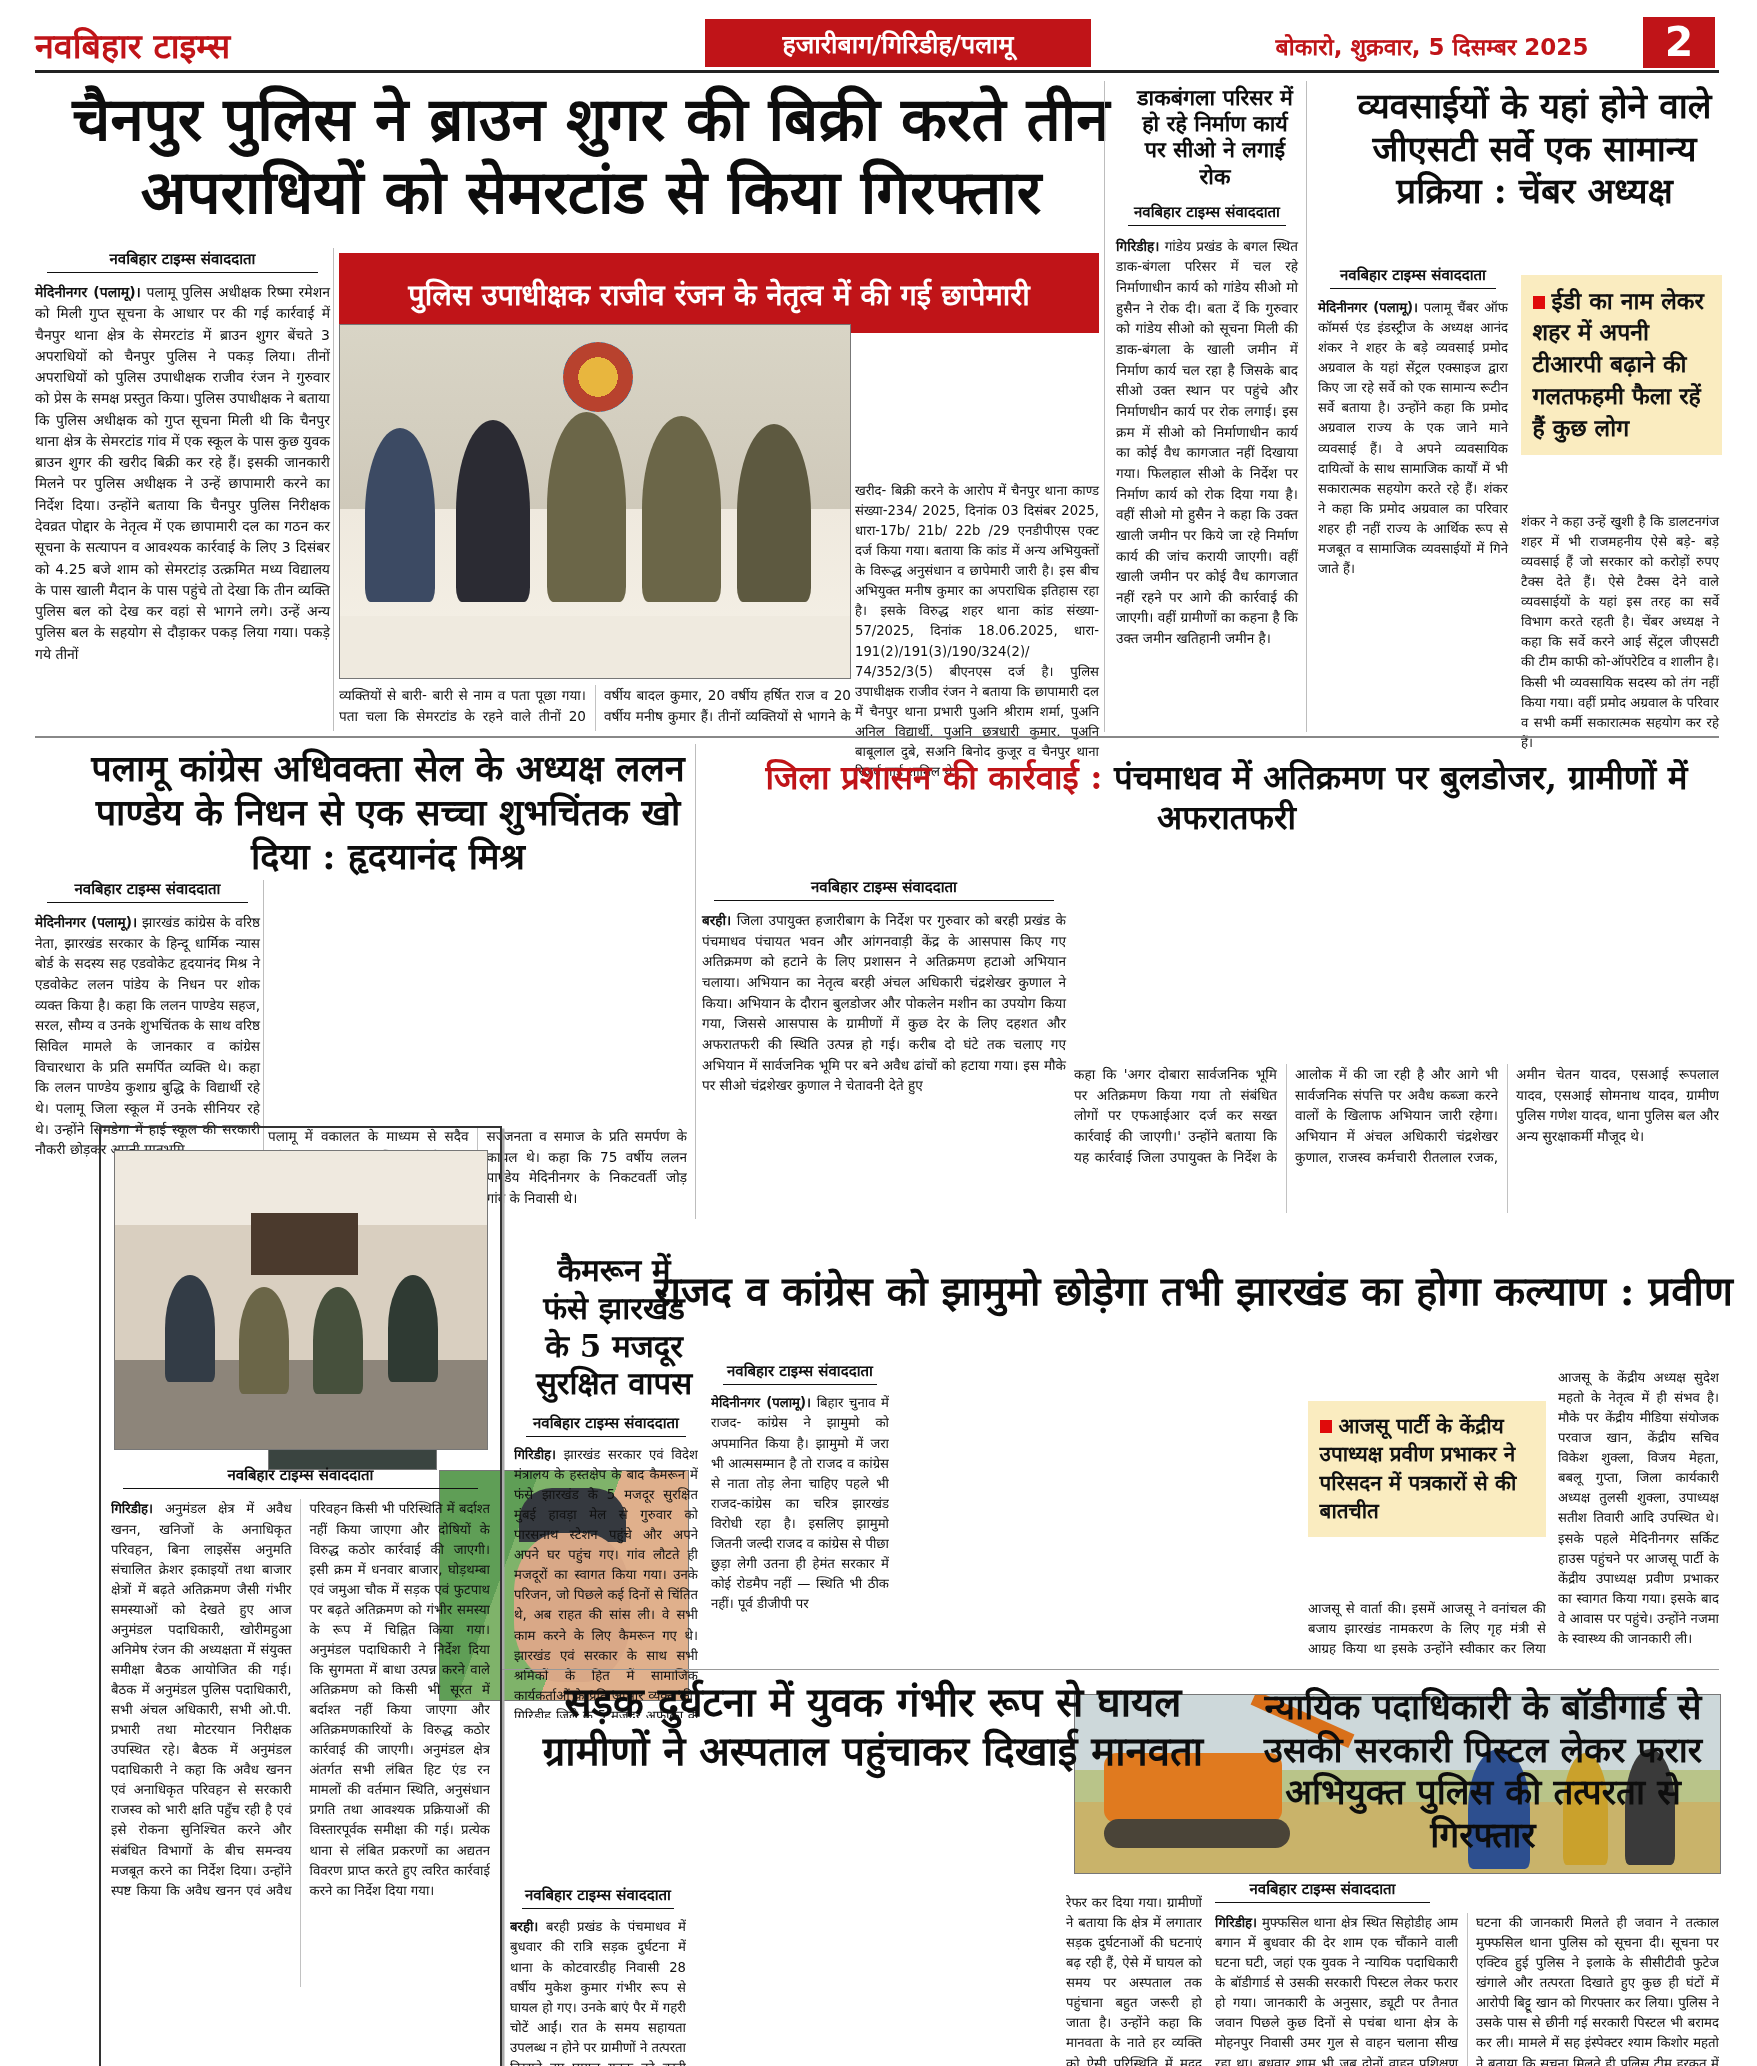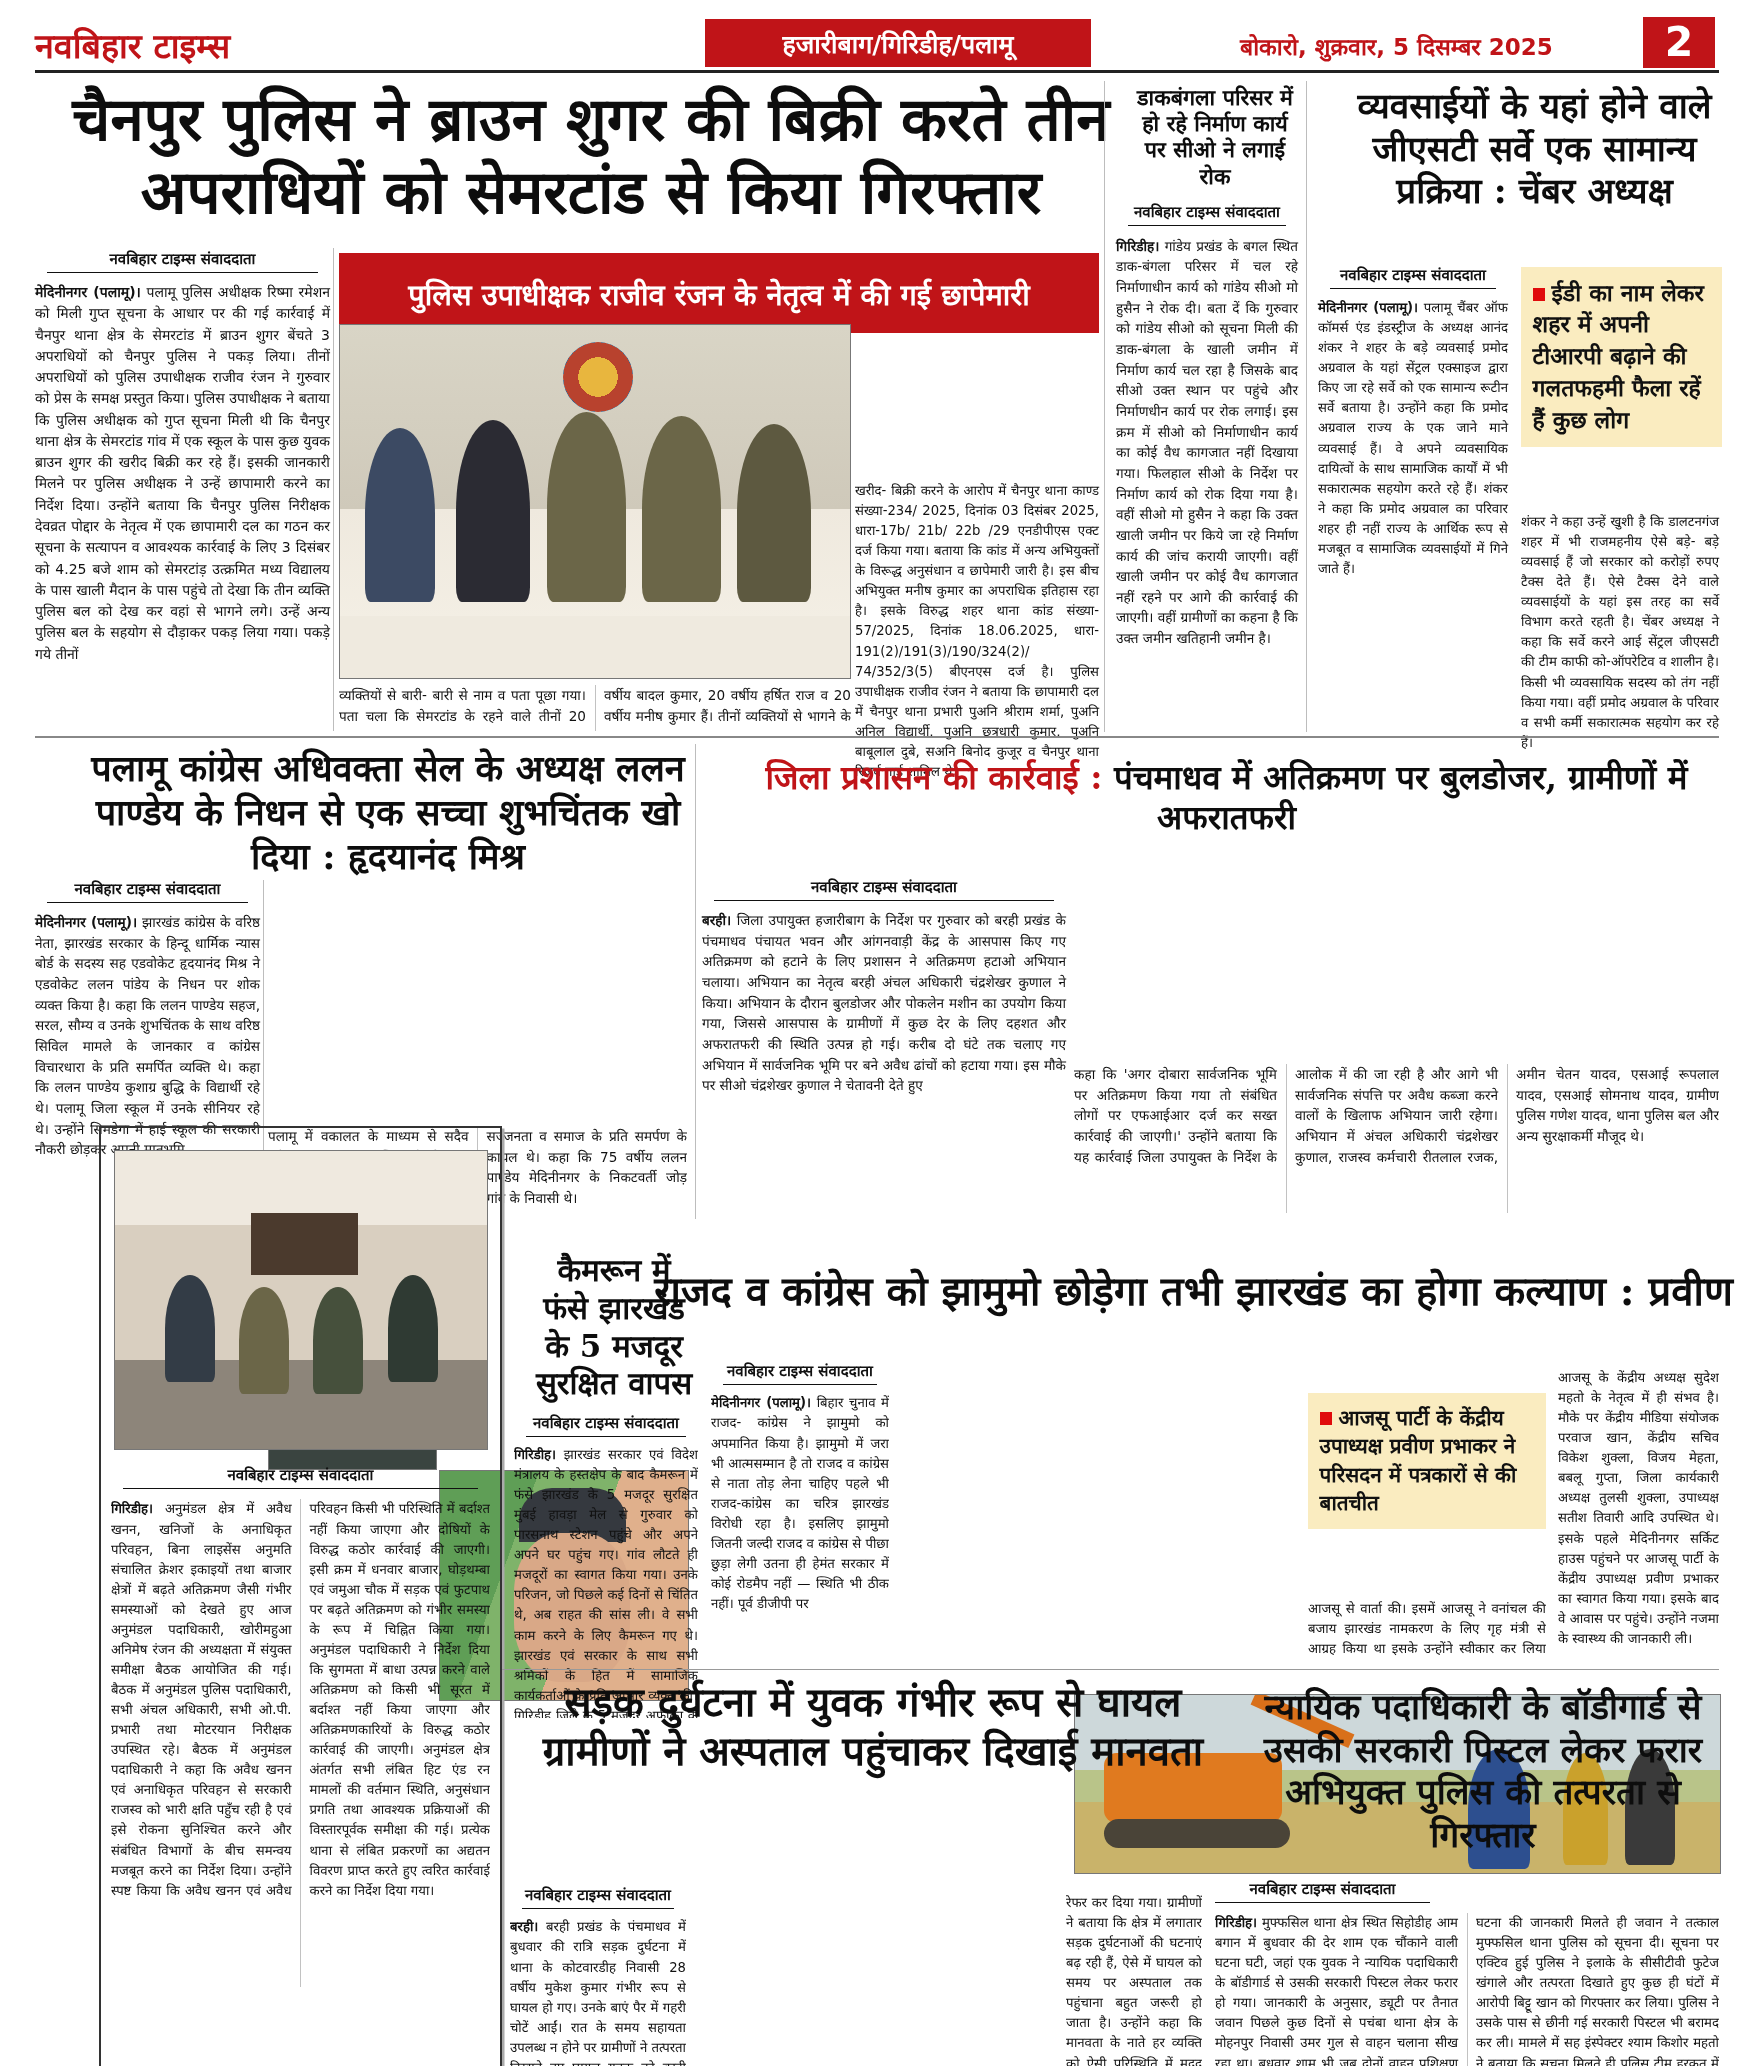--- a/index.html
+++ b/index.html
@@ -10,38 +10,38 @@
   .headline{font-weight:bold;color:#0d0d0d;text-align:center;line-height:1.22;
             font-family:"DejaVu Serif","DejaVu Sans",serif;margin-left:16px;}
   .byline{font-weight:bold;font-size:15px;text-align:center;border-bottom:1.7px solid #111;
           padding-bottom:4.1px;margin:0 12.4px;}
   .body-text{font-size:14px;line-height:1.52;text-align:justify;}
   .body-text b.dl{font-weight:bold;}
   .cols-2{column-count:2;column-gap:18px;column-rule:0.4px solid #c2c2c2;}
   .cols-3{column-count:3;column-gap:18px;column-rule:0.4px solid #c2c2c2;}
   .kicker{background:#c01418;color:#fff;font-weight:bold;text-align:center;
           display:flex;align-items:center;justify-content:center;}
-  .ybox{background:#faecc0;padding:10.7px 11.6px;font-weight:bold;line-height:1.38;}
+  .ybox{background:#faecc0;padding:10.7px 11.6px;font-weight:bold;line-height:1.38;margin-top:8px;}
   .ybox .bullet{display:inline-block;width:12.4px;height:12.4px;background:#e00b0b;margin-right:6.6px;}
   .vr{background:#bdbdbd;width:1.2px;}
   .hr{background:#222;}
   .photo{background:#cfcabd;overflow:hidden;position:relative;border:0.8px solid #777;}
   .fig{position:absolute;border-radius:50% 50% 8% 8%;}
   .mast-brand{font-weight:bold;font-size:34px;color:#c01418;border-bottom:2.9px solid #c01418;
               font-family:"DejaVu Serif",serif;padding-bottom:2.5px;}
   .mast-box{background:#c01418;color:#fff;font-weight:bold;display:flex;align-items:center;justify-content:center;}
 </style>
 </head>
 <body>
 
 <div class="page">
 
   <div class="abs mast-brand" style="left:35px;top:21.5px;">नवबिहार टाइम्स</div>
   <div class="abs mast-box" style="left:705px;top:19px;width:386px;height:48px;font-size:25px;">हजारीबाग/गिरिडीह/पलामू</div>
-  <div class="abs" style="left:1240px;top:30px;width:384px;font-weight:bold;font-size:23px;color:#c01418;">बोकारो, शुक्रवार, 5 दिसम्बर 2025</div>
+  <div class="abs" style="left:1240px;top:30px;width:384px;text-align:center;font-weight:bold;font-size:23px;color:#c01418;">बोकारो, शुक्रवार, 5 दिसम्बर 2025</div>
   <div class="abs mast-box" style="left:1643px;top:16.5px;width:72px;height:51px;font-size:41px;">2</div>
   <div class="abs hr" style="left:35px;top:70px;width:1684px;height:3.3px;"></div>
 
   <div class="abs headline" style="left:50px;top:83px;width:1050px;font-size:60px;">चैनपुर पुलिस ने ब्राउन शुगर की बिक्री करते तीन अपराधियों को सेमरटांड से किया गिरफ्तार</div>
 
   <div class="abs" style="left:35px;top:248px;width:295px;">
     <div class="byline">नवबिहार टाइम्स संवाददाता</div>
     <p class="body-text" style="margin-top:9px;"><b class="dl">मेदिनीनगर (पलामू)।</b> <span>पलामू पुलिस अधीक्षक रिष्मा रमेशन को मिली गुप्त सूचना के आधार पर की गई कार्रवाई में चैनपुर थाना क्षेत्र के सेमरटांड में ब्राउन शुगर बेंचते 3 अपराधियों को चैनपुर पुलिस ने पकड़ लिया। तीनों अपराधियों को पुलिस उपाधीक्षक राजीव रंजन ने गुरुवार को प्रेस के समक्ष प्रस्तुत किया। पुलिस उपाधीक्षक ने बताया कि पुलिस अधीक्षक को गुप्त सूचना मिली थी कि चैनपुर थाना क्षेत्र के सेमरटांड गांव में एक स्कूल के पास कुछ युवक ब्राउन शुगर की खरीद बिक्री कर रहे हैं। इसकी जानकारी मिलने पर पुलिस अधीक्षक ने उन्हें छापामारी करने का निर्देश दिया। उन्होंने बताया कि चैनपुर पुलिस निरीक्षक देवव्रत पोद्दार के नेतृत्व में एक छापामारी दल का गठन कर सूचना के सत्यापन व आवश्यक कार्रवाई के लिए 3 दिसंबर को 4.25 बजे शाम को सेमरटांड़ उत्क्रमित मध्य विद्यालय के पास खाली मैदान के पास पहुंचे तो देखा कि तीन व्यक्ति पुलिस बल को देख कर वहां से भागने लगे। उन्हें अन्य पुलिस बल के सहयोग से दौड़ाकर पकड़ लिया गया। पकड़े गये तीनों</span></p>
   </div>
 

